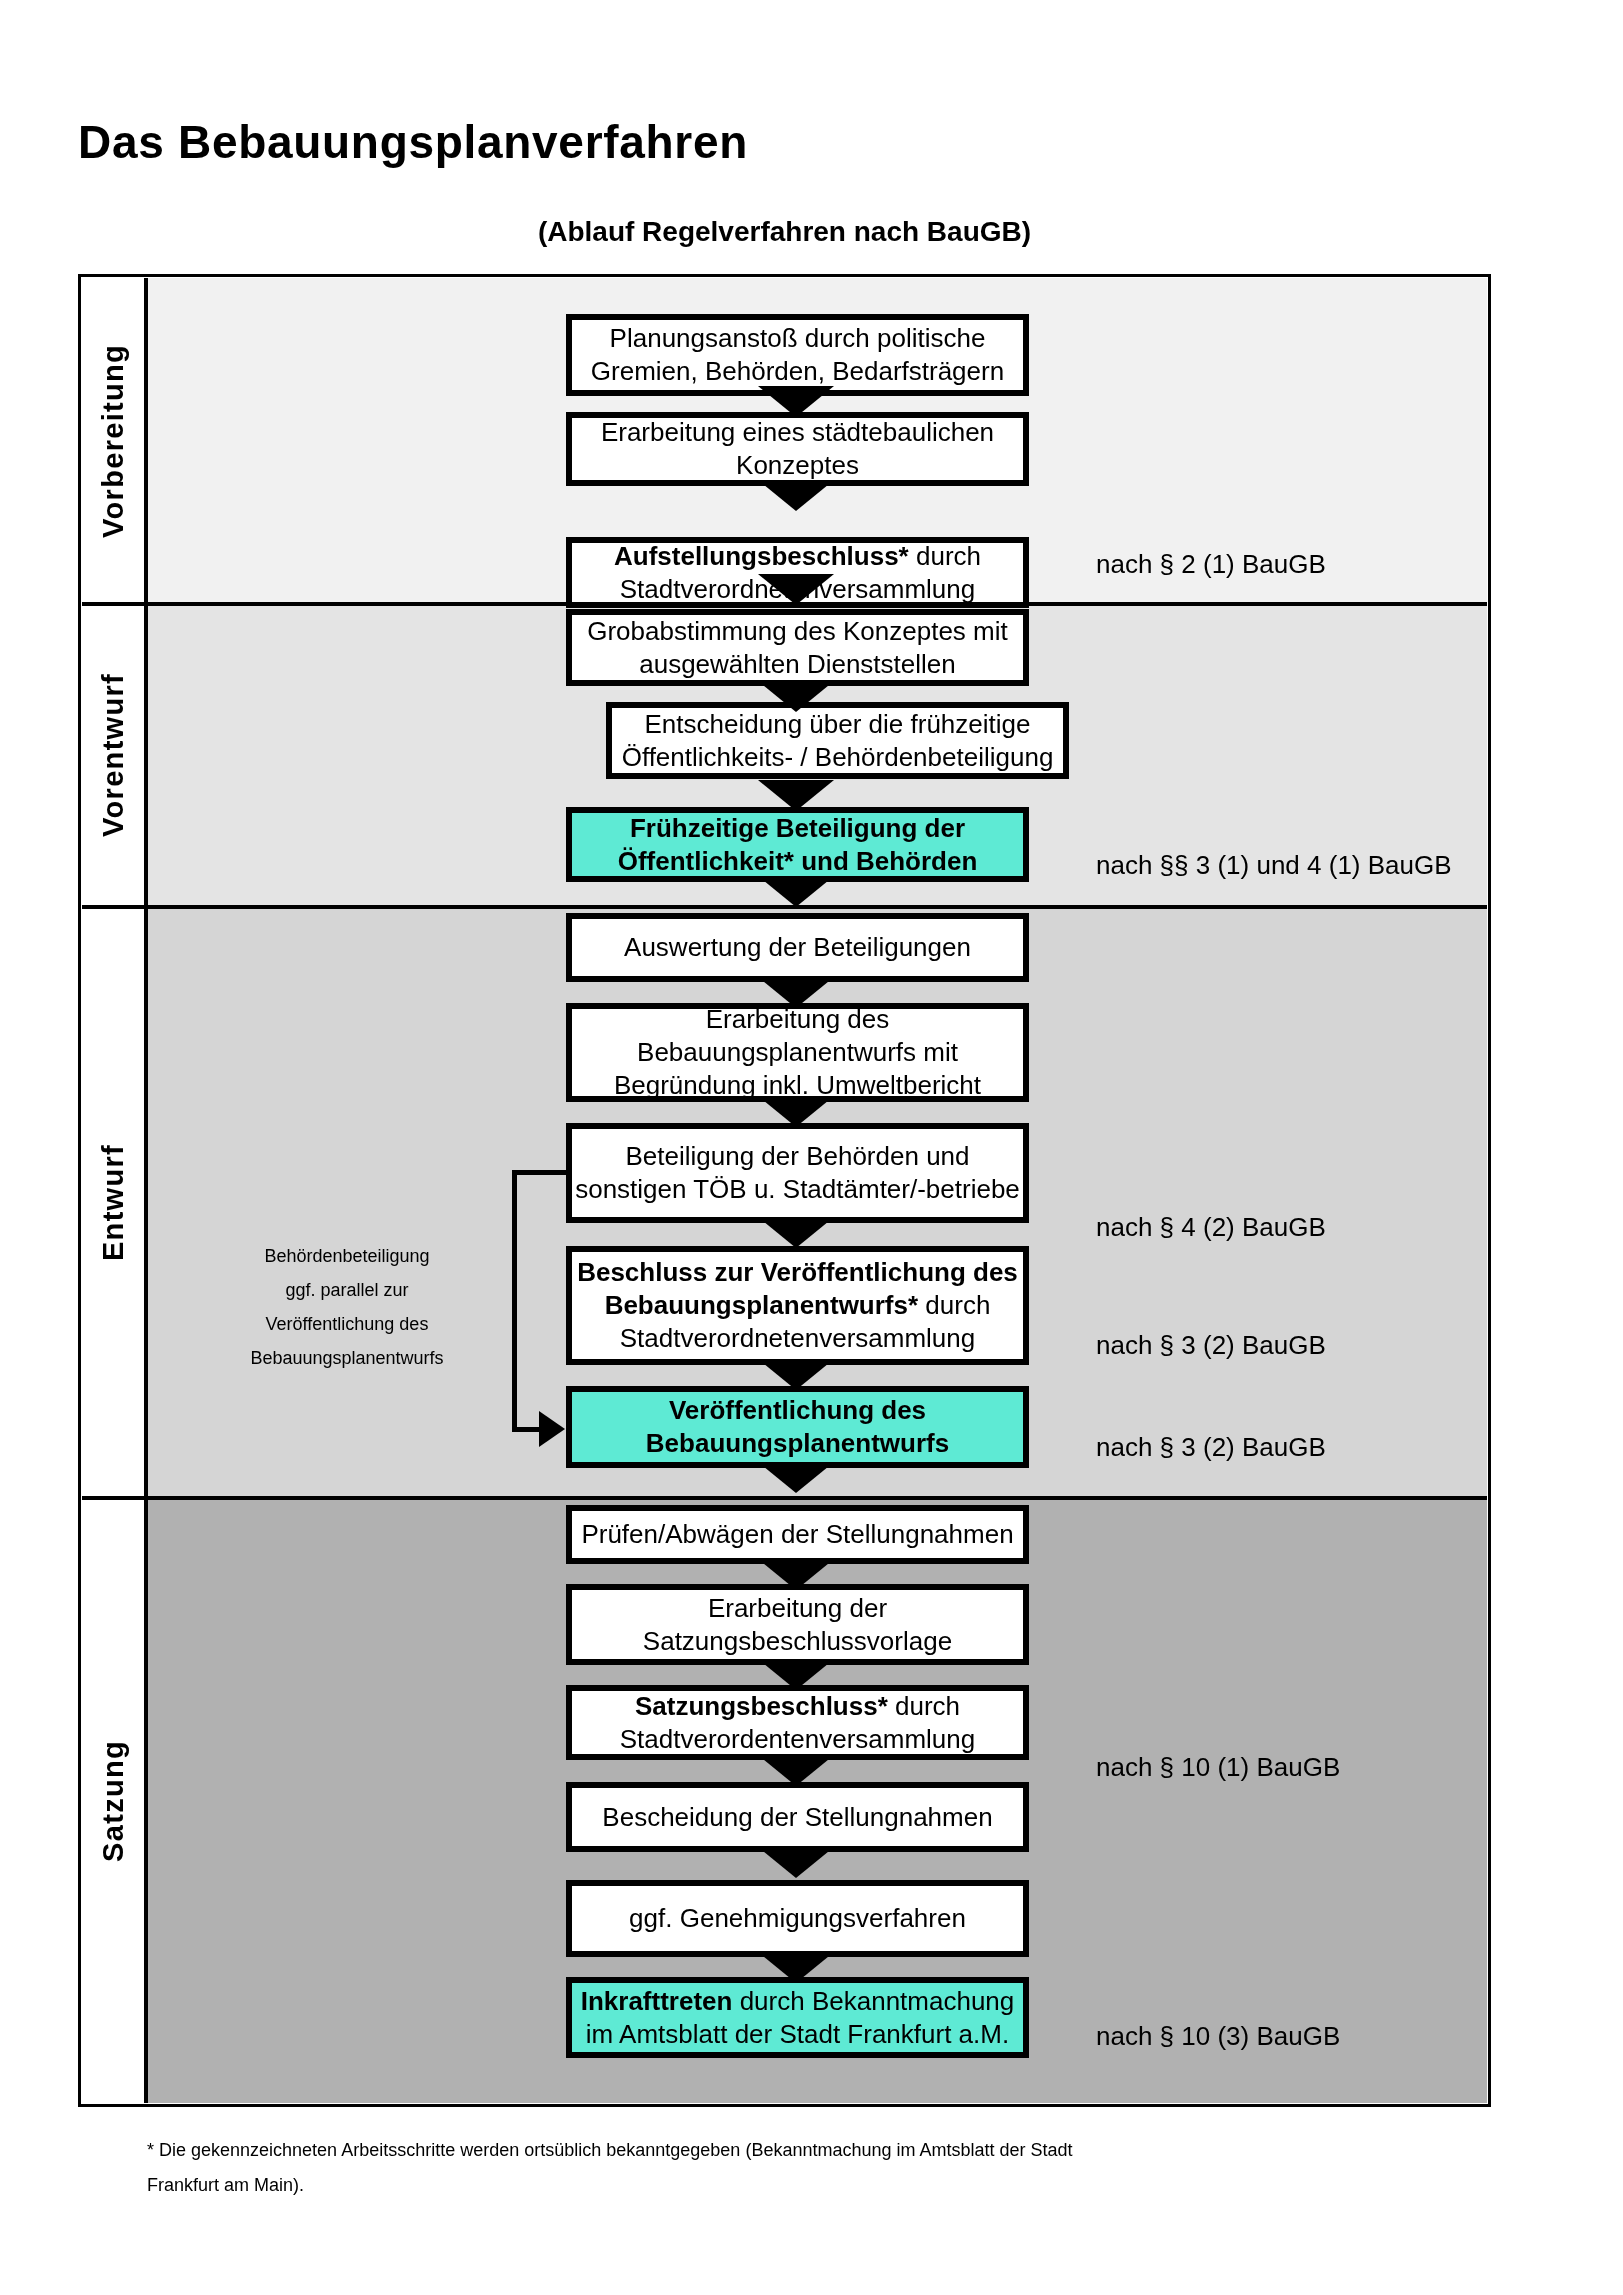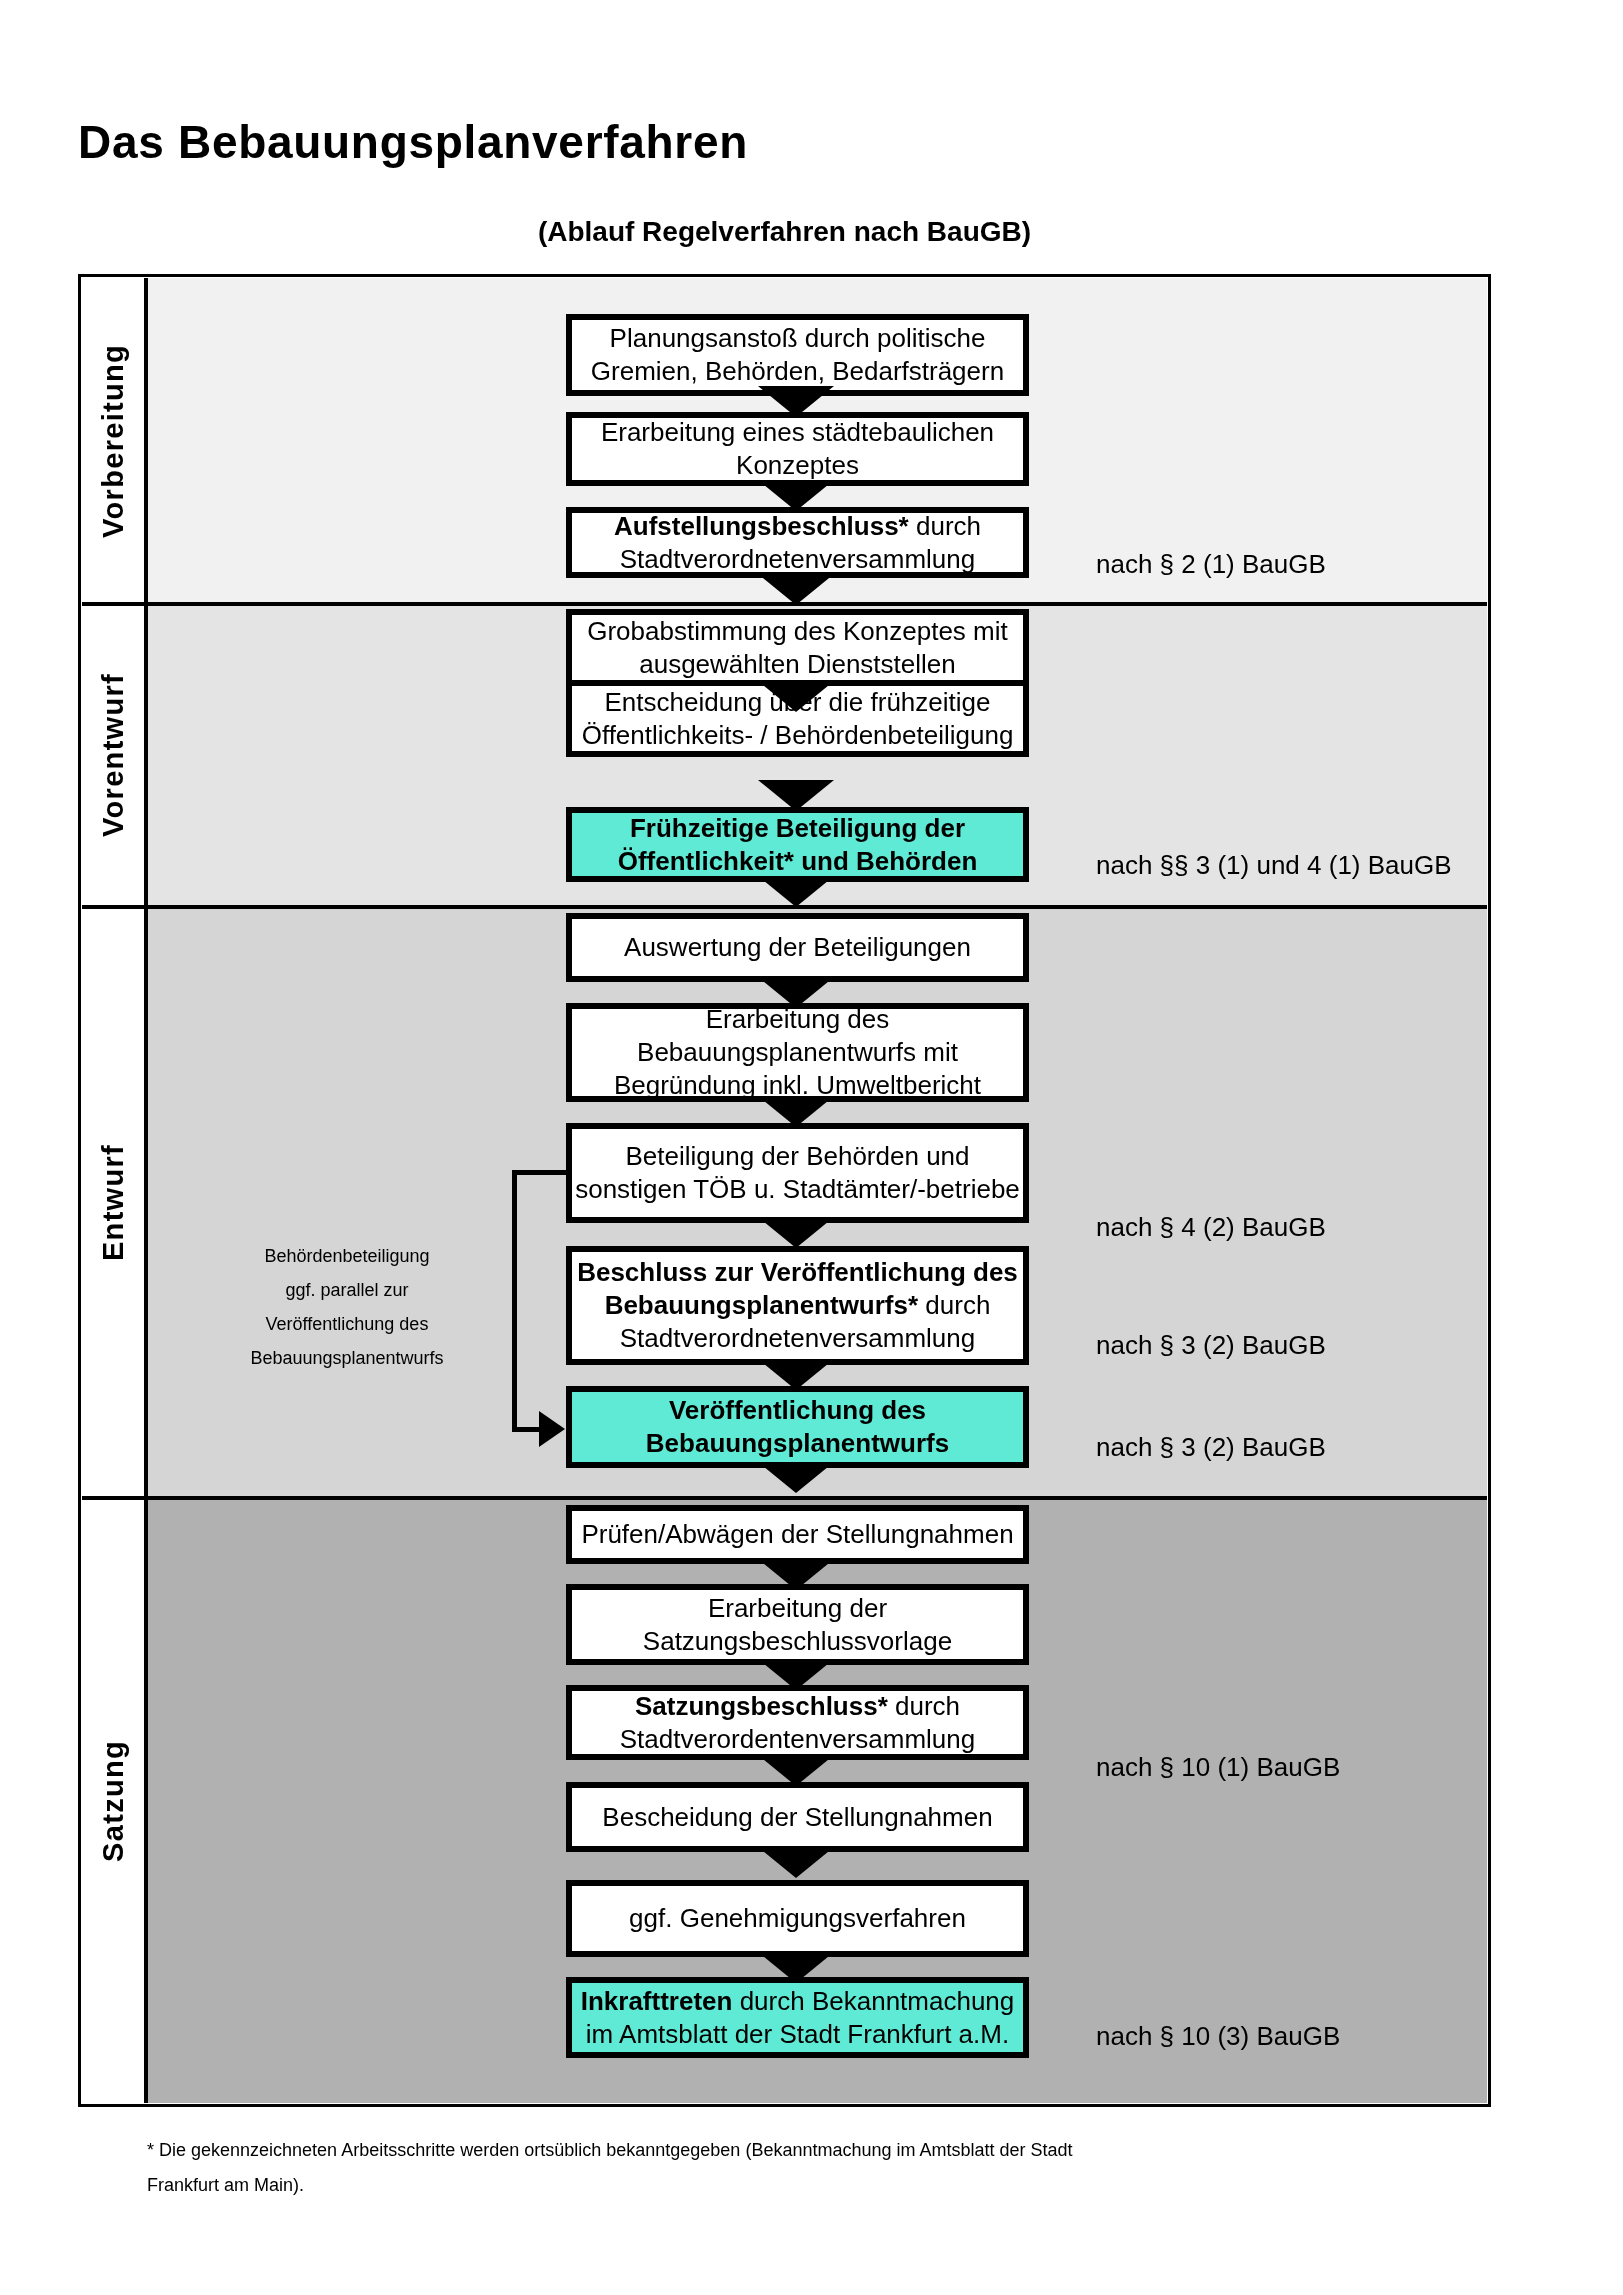--- a/index.html
+++ b/index.html
@@ -93,32 +93,32 @@
       <div class="box" style="top: 314px; height: 82px;">
         <div class="ln">Planungsanstoß durch politische</div>
         <div class="ln">Gremien, Behörden, Bedarfsträgern</div>
       </div>
       <div class="flow-arrow" style="top: 386px;"></div>
       <div class="box" style="top: 412px; height: 74px;">
         <div class="ln">Erarbeitung eines städtebaulichen</div>
         <div class="ln">Konzeptes</div>
       </div>
       <div class="flow-arrow" style="top: 480px;"></div>
-      <div class="box" style="top: 507px; height: 71px;">
+      <div class="box" style="top: 537px; height: 71px;">
         <div class="ln"><b>Aufstellungsbeschluss*</b> durch</div>
         <div class="ln">Stadtverordnetenversammlung</div>
       </div>
       <div class="flow-arrow" style="top: 574px;"></div>
       <div class="ref" style="top: 549px;">nach § 2 (1) BauGB</div>
       <div class="box" style="top: 609px; height: 77px;">
         <div class="ln">Grobabstimmung des Konzeptes mit</div>
         <div class="ln">ausgewählten Dienststellen</div>
       </div>
       <div class="flow-arrow" style="top: 681px;"></div>
-      <div class="box" style="top: 680px; height: 77px;">
+      <div class="box" style="top: 702px; height: 77px; margin-left: 40px;">
         <div class="ln">Entscheidung über die frühzeitige</div>
         <div class="ln">Öffentlichkeits- / Behördenbeteiligung</div>
       </div>
       <div class="flow-arrow" style="top: 780px;"></div>
       <div class="box blue" style="top: 807px; height: 75px;">
         <div class="ln"><b>Frühzeitige Beteiligung der</b></div>
         <div class="ln"><b>Öffentlichkeit* und Behörden</b></div>
       </div>
       <div class="flow-arrow" style="top: 876px;"></div>
       <div class="ref" style="top: 850px;">nach §§ 3 (1) und 4 (1) BauGB</div>

